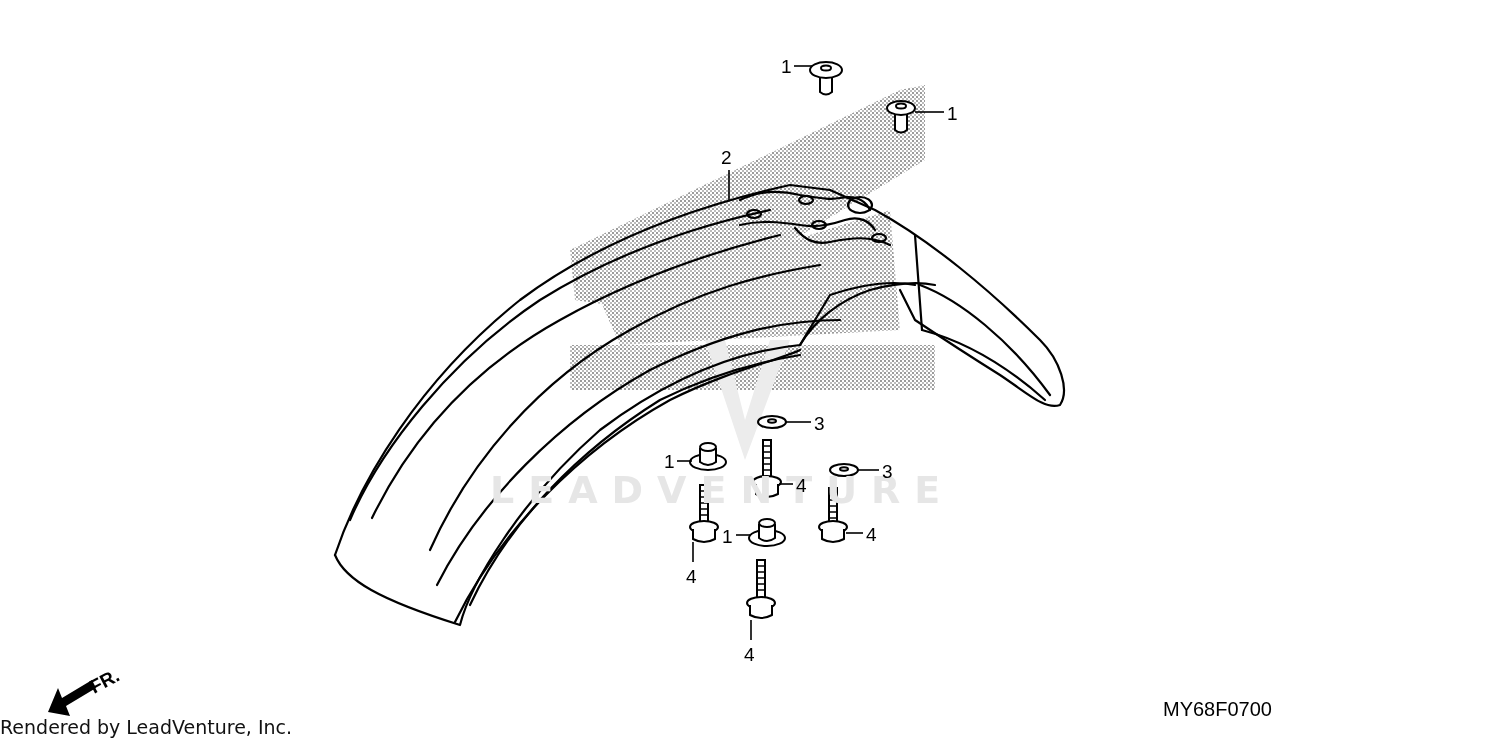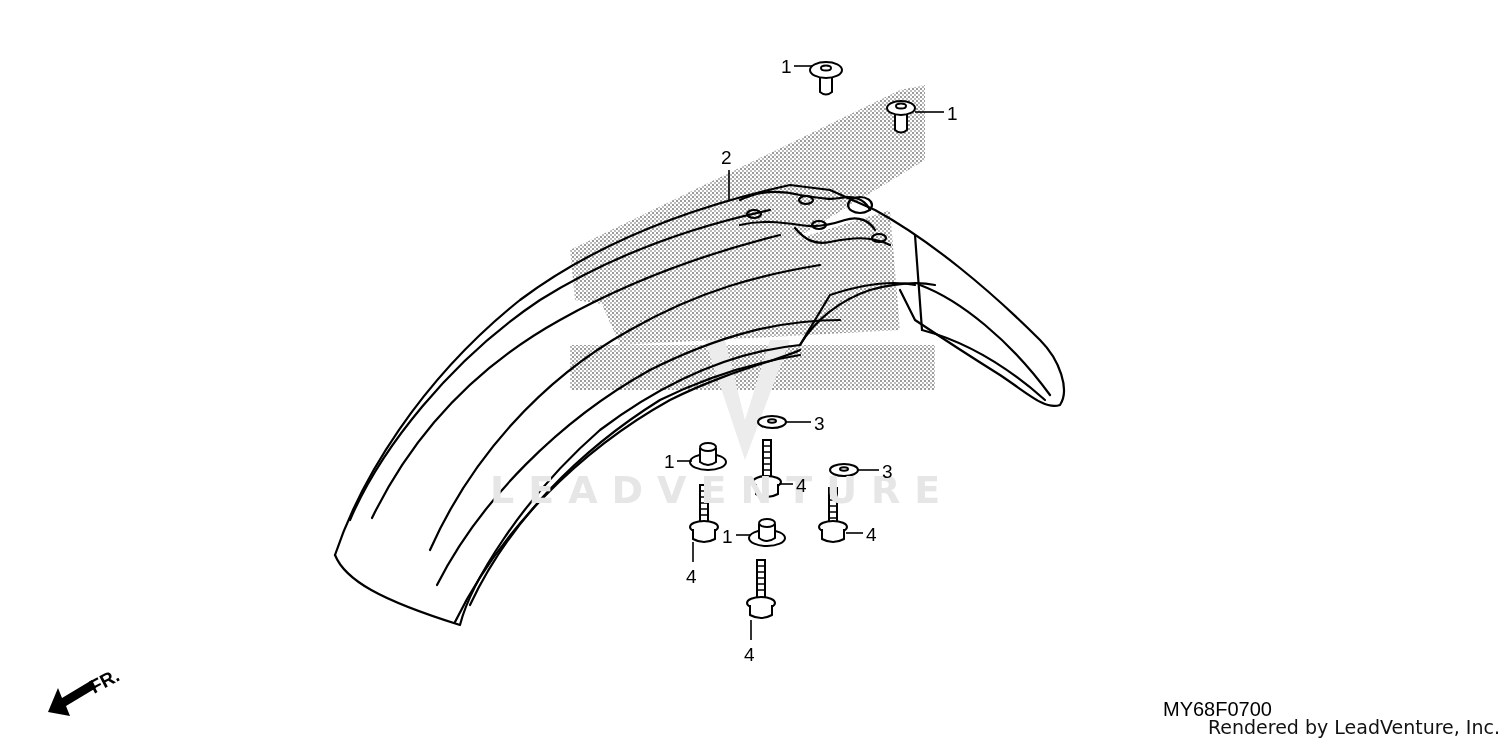--- a/index.html
+++ b/index.html
@@ -1,20 +1,20 @@
 <!DOCTYPE html>
 <html><head>
 <meta charset="utf-8">
 <style>
   html, body { margin: 0; padding: 0; background: #ffffff; }
   body { width: 1500px; height: 748px; position: relative; overflow: hidden; font-family: "Liberation Sans", sans-serif; }
   .canvas { position: absolute; left: 0; top: 0; width: 1500px; height: 748px; }
   .callout { position: absolute; font-family: "Liberation Sans", sans-serif; font-size: 19px; color: #000; line-height: 1; }
   .diagram-code { position: absolute; left: 1163px; top: 698px; font-family: "Liberation Sans", sans-serif; font-size: 20px; color: #000; }
-  .credit { position: absolute; left: 0; width: 1500px; top: 716px; text-align: right; font-family: "DejaVu Sans", sans-serif; font-size: 19px; color: #111; }
+  .credit { position: absolute; left: 0; width: 1500px; top: 716px; text-align: left; font-family: "DejaVu Sans", sans-serif; font-size: 19px; color: #111; }
   .wm-text { position: absolute; left: 490px; top: 468px; font-family: "DejaVu Sans", sans-serif; font-weight: bold; font-size: 38px; letter-spacing: 14px; color: #e6e6e6; }
 </style>
 </head>
 <body>
 
 <svg class="canvas" width="1500" height="748" viewBox="0 0 1500 748" xmlns="http://www.w3.org/2000/svg">
   <defs>
     <pattern id="dots" width="4" height="4" patternUnits="userSpaceOnUse">
       <rect x="0" y="0" width="2" height="2" fill="#8a8a8a"></rect>
       <rect x="2" y="2" width="2" height="2" fill="#b0b0b0"></rect>

